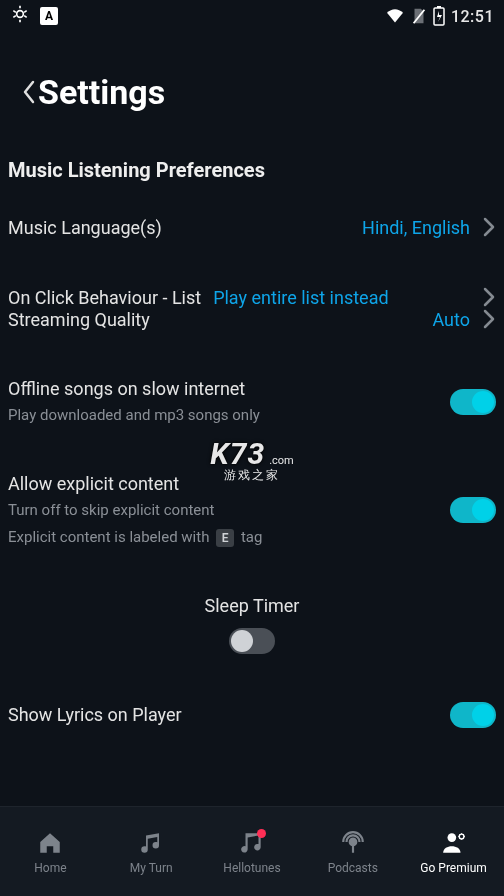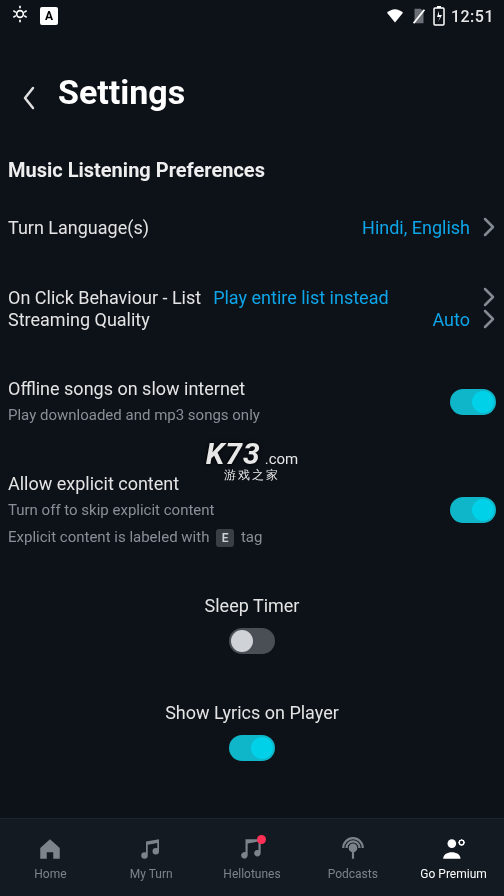--- a/index.html
+++ b/index.html
@@ -23,23 +23,22 @@
     font-weight: 500;
   }
   .status-left { display:flex; align-items:center; gap:10px; }
   .status-right { display:flex; align-items:center; gap:6px; }
   .status-right svg { display:block; }
   .clock { font-size:16px; font-weight:500; letter-spacing:0.5px; }
 
   
   .header {
     display:flex;
-    align-items:flex-end;
+    align-items:center;
     padding: 40px 20px 24px 20px;
-    gap: 20px;
   }
   .back-chevron svg { display:block; }
   .title {
     font-size: 34px;
     font-weight: 700;
     color:#ffffff;
   }
 
   .content { padding: 0 8px; }
 
@@ -133,29 +132,29 @@
     color:#fff;
   }
   .watermark .big {
     font-size:30px;
     font-weight:700;
     font-style:italic;
     letter-spacing:1px;
     text-shadow:0 0 4px #000, 0 0 2px #000;
   }
   .watermark .small {
-    font-size:15px;
+    font-size:11px;
     margin-left:4px;
   }
 
   
   .bottom-nav {
     position:absolute;
     bottom:0; left:0; right:0;
-    height:78px;
+    height:90px;
     background:#141a22;
     display:flex;
     border-top:1px solid #1e242c;
   }
   .nav-item {
     flex:1;
     display:flex;
     flex-direction:column;
     align-items:center;
     justify-content:center;
@@ -171,21 +170,21 @@
     width:9px; height:9px;
     background:#ff2f56;
     border-radius:50%;
   }
 
   
   .block1 { margin-top: 0; }
   .block-toggle1 { margin-top: 48px; }
   .block-toggle2 { margin-top: 36px; }
   .block-toggle3 { margin-top: 40px; flex-direction: column; }
-  .block-toggle4 { margin-top: 44px; flex-direction: column; }
+  .block-toggle4 { margin-top: 44px; }
 </style>
 </head>
 <body>
 
 <div class="status-bar">
   <div class="status-left">
     <span>
       <svg width="20" height="20" viewBox="0 0 24 24" fill="none" stroke="#fff" stroke-width="2">
           <circle cx="12" cy="12" r="4"></circle>
           <path d="M12 2v3M12 19v3M4 8l3 2M20 8l-3 2M4 16l3-2M20 16l-3-2"></path>
@@ -224,21 +223,21 @@
   </span>
   <div class="title">Settings</div>
 </div>
 
 <div class="content">
 
   <div class="section-label">Music Listening Preferences</div>
 
   <div class="row block1">
     <div class="row-main">
-      <div class="row-label">Turn Language(s)</div>
+      <div class="row-label">Music Language(s)</div>
     </div>
     <div class="row-value">Hindi, English</div>
     <span class="chev-right">
       <svg width="14" height="22" viewBox="0 0 14 22">
           <path d="M3 3 L11 11 L3 19" stroke="#848a91" stroke-width="2.5" fill="none" stroke-linecap="round" stroke-linejoin="round"></path>
         </svg>
     </span>
   </div>
 
   <div class="inline-row">

